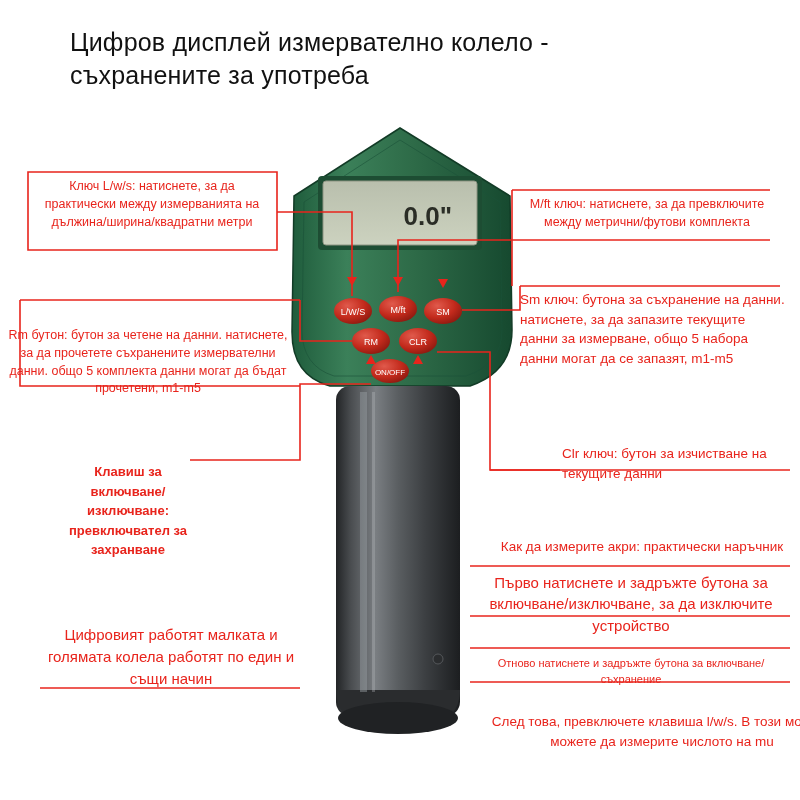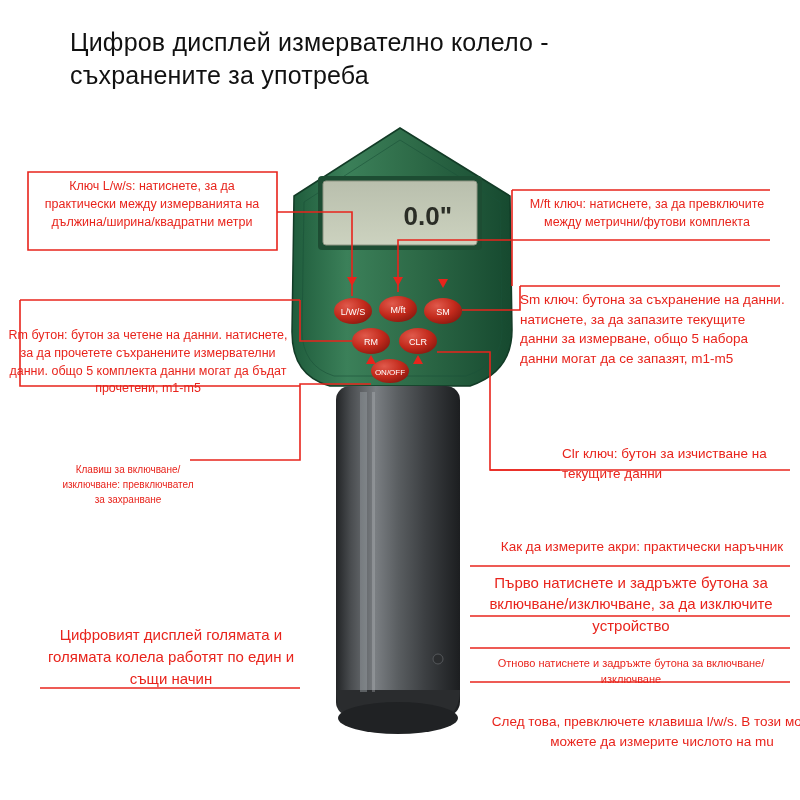--- a/index.html
+++ b/index.html
@@ -35,21 +35,21 @@
     position: absolute;
     color: #e8241c;
     font-size: 12.5px;
     line-height: 1.42;
   }
   .ann.c { text-align: center; }
   .ann.r { text-align: left; }
   .ann.l { text-align: left; }
   .ann.big { font-size: 15px; line-height: 1.45; }
   .ann.mid { font-size: 13.5px; line-height: 1.45; }
-  .ann.small { font-size: 10px; line-height: 1.5; }
+  .ann.small { font-size: 13px; line-height: 1.5; font-weight: bold; }
 
   
   svg.lines { position: absolute; left: 0; top: 0; width: 800px; height: 800px; pointer-events: none; }
 </style>
 </head>
 <body>
 
 <div id="page">
 
   <div class="title">Цифров дисплей измервателно колело - съхранените за употреба</div>
@@ -163,20 +163,20 @@
   <div class="ann c" style="left:516px; top:196px; width:262px;">M/ft ключ: натиснете, за да превключите между метрични/футови комплекта</div>
 
   <div class="ann mid r" style="left:520px; top:290px; width:266px;">Sm ключ: бутона за съхранение на данни. натиснете, за да запазите текущите данни за измерване, общо 5 набора данни могат да се запазят, m1-m5</div>
 
   <div class="ann c" style="left:8px; top:327px; width:280px;">Rm бутон: бутон за четене на данни. натиснете, за да прочетете съхранените измервателни данни. общо 5 комплекта данни могат да бъдат прочетени, m1-m5</div>
 
   <div class="ann small c" style="left:58px; top:462px; width:140px;">Клавиш за включване/изключване: превключвател за захранване</div>
 
   <div class="ann mid l" style="left:562px; top:444px; width:236px;">Clr ключ: бутон за изчистване на текущите данни</div>
 
-  <div class="ann big c" style="left:40px; top:624px; width:262px;">Цифровият дисплей голямата и голямата колела работят по един и същи начин</div>
+  <div class="ann big c" style="left:40px; top:624px; width:262px;">Цифровият работят малката и голямата колела работят по един и същи начин</div>
 
   <div class="ann mid c" style="left:492px; top:537px; width:300px;">Как да измерите акри: практически наръчник</div>
   <div class="ann c" style="left:470px; top:572px; width:322px; font-size:15px;">Първо натиснете и задръжте бутона за включване/изключване, за да изключите устройство</div>
-  <div class="ann c" style="left:470px; top:656px; width:322px; font-size:11px;">Отново натиснете и задръжте бутона за включване/изключване</div>
+  <div class="ann c" style="left:470px; top:656px; width:322px; font-size:11px;">Отново натиснете и задръжте бутона за включване/съхранение</div>
   <div class="ann mid c" style="left:452px; top:712px; width:342px;margin-left:39px;">След това, превключете клавиша l/w/s. В този момент можете да измерите числото на mu</div>
 
 </div>
 
 </body></html>

